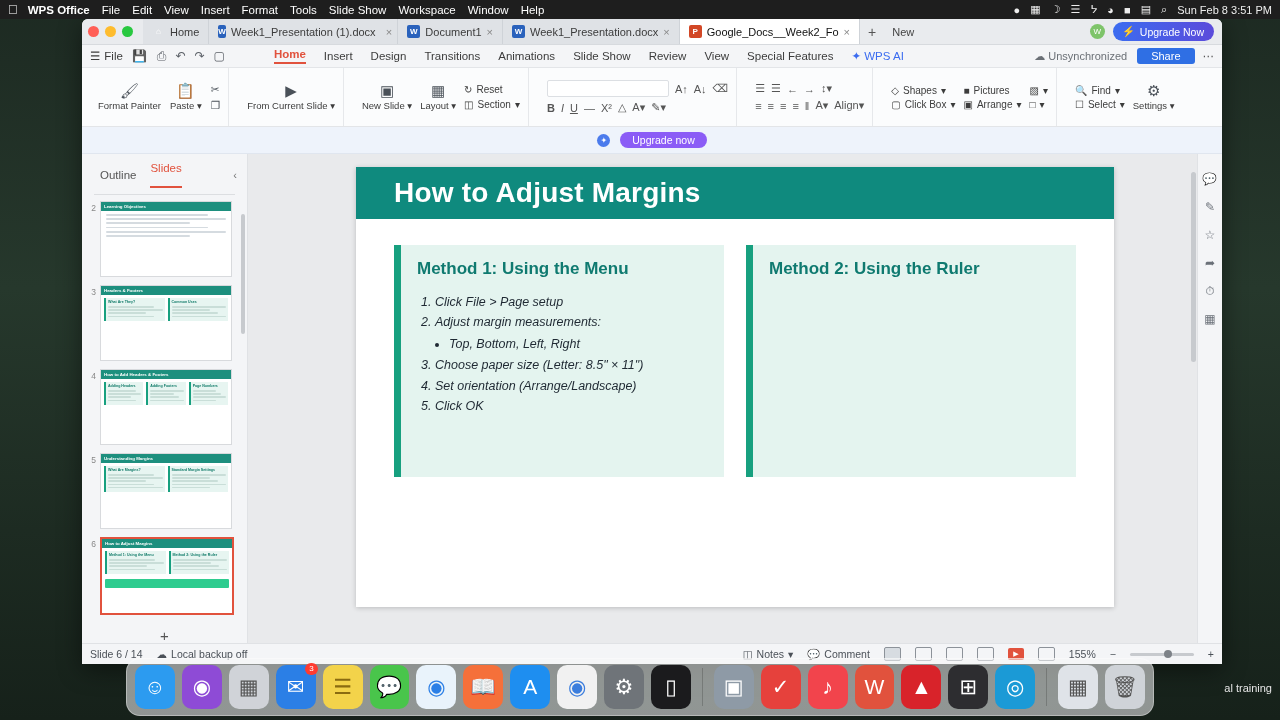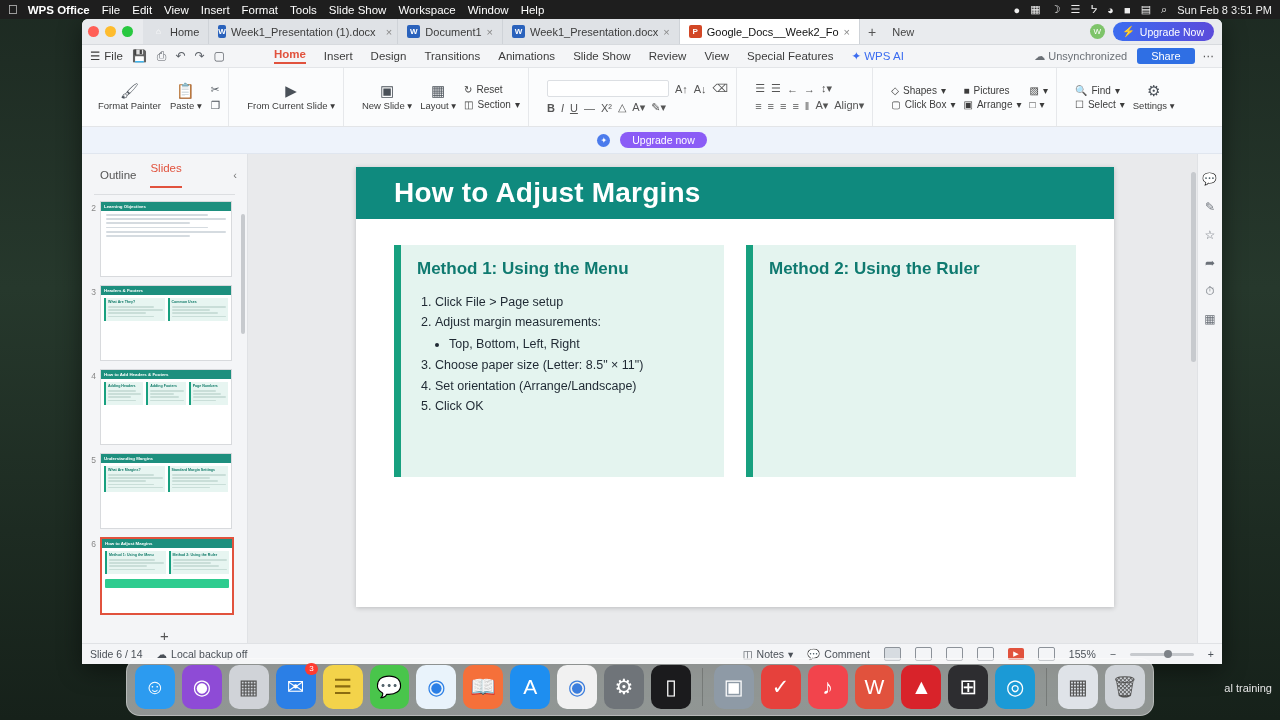--- a/index.html
+++ b/index.html
@@ -143,21 +143,21 @@
     display:flex;flex-direction:column;overflow:hidden;
   }
   #slideTitleBar{background:#0f8a7e;height:52px;display:flex;align-items:center;padding-left:38px;}
   #slideTitleBar h1{margin:0;color:#fff;font-size:28px;font-weight:bold;letter-spacing:.2px;}
   #cols{display:flex;gap:22px;padding:26px 38px 0;}
   .card{
     flex:1;background:#e4f4ef;border-left:7px solid #17a07f;padding:14px 16px 18px;min-height:200px;
   }
   .card h2{margin:0 0 14px 0;color:#0f7a70;font-size:17px;font-weight:bold;}
   .card ol{margin:0;padding-left:18px;color:#1f2933;font-size:12.5px;line-height:1.55;}
-  .card ol li{margin-bottom:1px;}
+  .card ol li{margin-bottom:1px;font-style:italic;}
   .card ul{margin:2px 0 2px 0;padding-left:14px;}
   .card .sub{color:#1f2933;font-size:12.5px;}
   #best{
     margin:20px 38px 0;background:#2ecc8f;padding:12px 20px;text-align:center;
     color:#10333a;font-size:13px;line-height:1.5;
   }
   #best b{color:#0b2d25;}
   
   #rail{
     position:absolute;right:0;top:0;bottom:0;width:24px;background:#f4f5f7;border-left:1px solid #e0e2e5;

